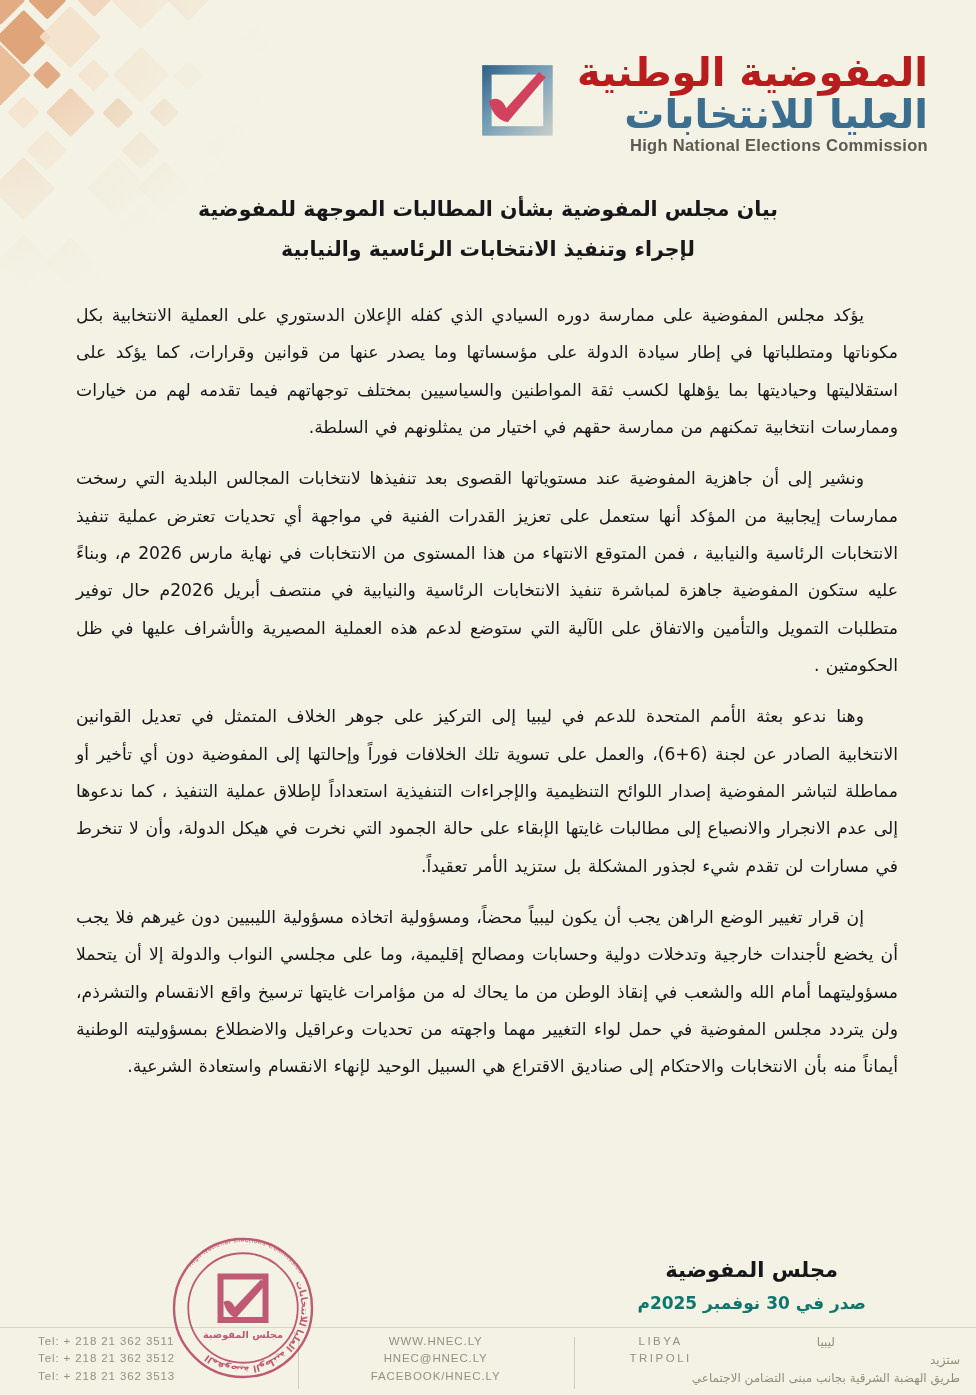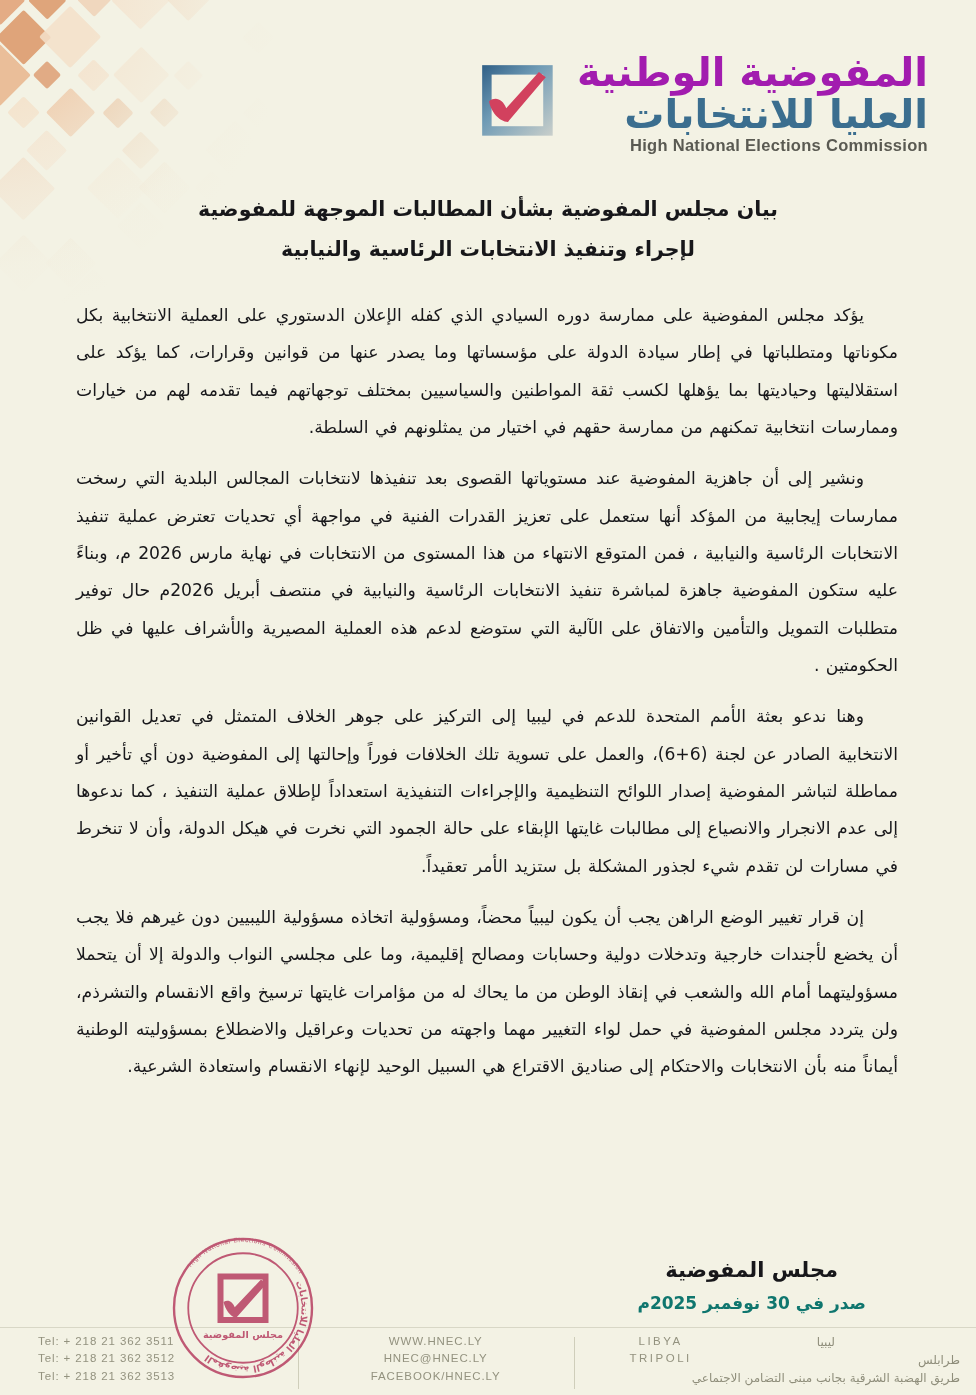--- a/index.html
+++ b/index.html
@@ -47,21 +47,21 @@
 
   
   .header{
     position:absolute;top:52px;right:48px;
     z-index:3;
     display:flex;align-items:center;gap:14px;
     direction:rtl;
   }
   .logo-text{ text-align:right; line-height:1; }
   .logo-ar1{
-    font-size:40px;font-weight:bold;color:#a21caf;
+    font-size:40px;font-weight:bold;color:#b91c1c;
     letter-spacing:1px;white-space:nowrap;
     font-family:"DejaVu Sans","Liberation Sans",sans-serif;
   }
   .logo-ar2{
     font-size:40px;font-weight:bold;color:#3b6e8f;
     letter-spacing:1px;white-space:nowrap;margin-top:2px;
     font-family:"DejaVu Sans","Liberation Sans",sans-serif;
   }
   .logo-en{
     font-size:16.5px;font-weight:bold;color:#5a5a52;
@@ -293,20 +293,20 @@
       <div class="ftxt">FACEBOOK/HNEC.LY</div>
     </div>
     <div class="fcol f-addr">
       <div class="addr-grid">
         <div class="addr-en">
           <div class="ftxt sp">LIBYA</div>
           <div class="ftxt sp">TRIPOLI</div>
         </div>
         <div class="addr-ar">
           <div class="ftxt-ar sp">ليبيا</div>
-          <div class="ftxt-ar">طرابلس</div>
+          <div class="ftxt-ar">ستزيد</div>
           <div class="ftxt-ar">طريق الهضبة الشرقية بجانب مبنى التضامن الاجتماعي</div>
         </div>
       </div>
     </div>
   </div>
 
 </div>
 
 </body></html>

